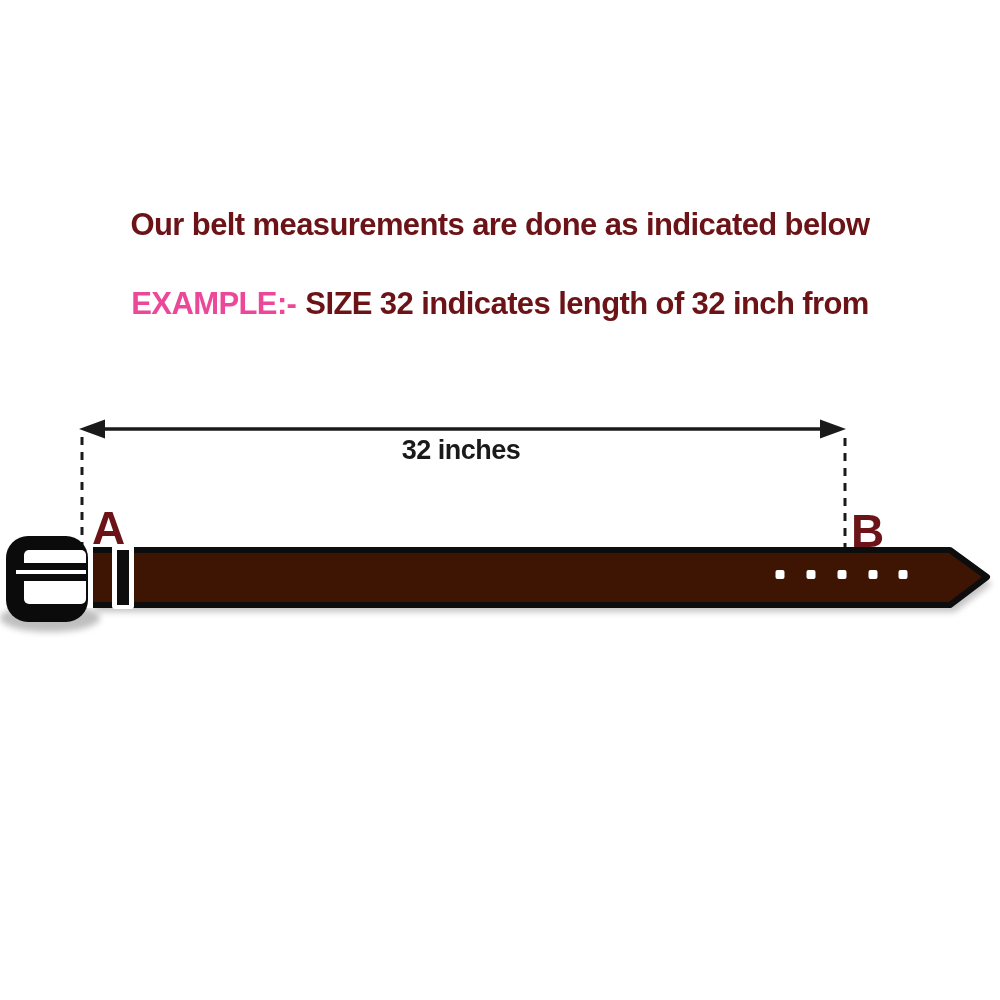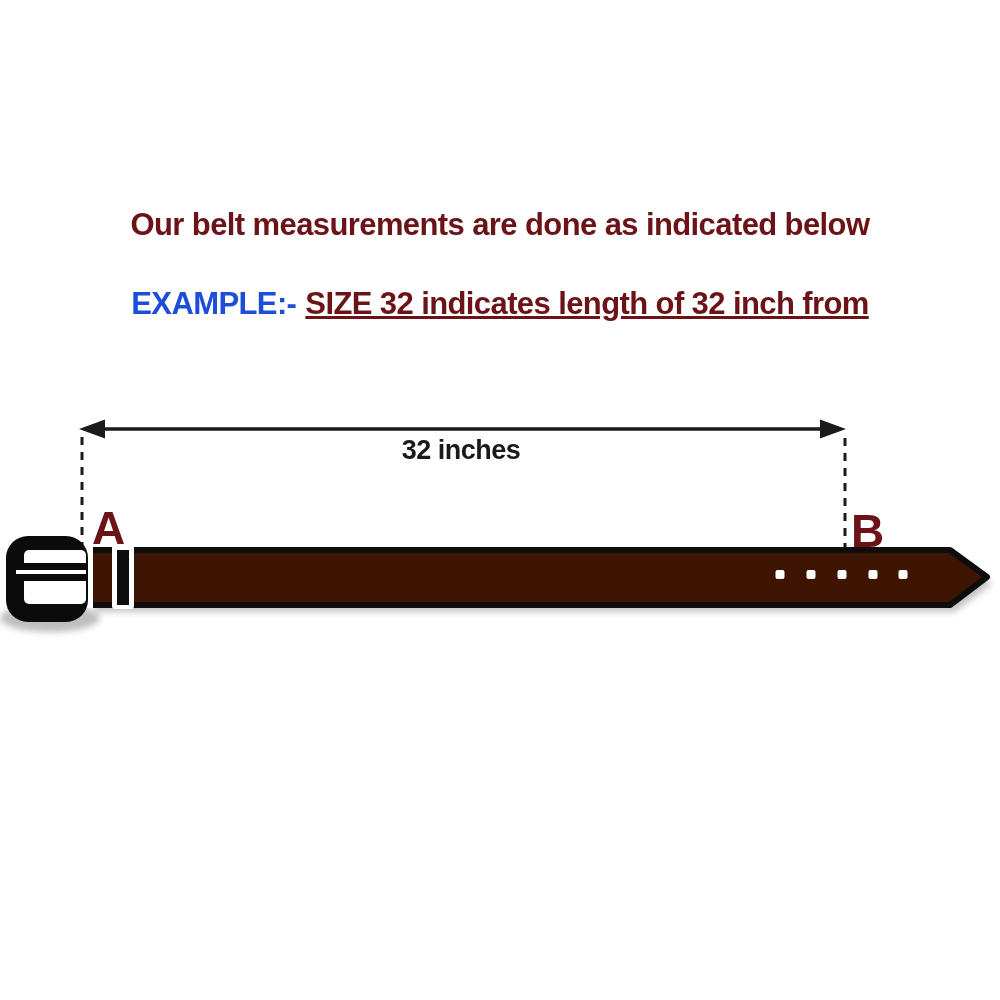--- a/index.html
+++ b/index.html
@@ -33,26 +33,25 @@
     left: 0;
     right: 0;
     text-align: center;
     font-size: 31px;
     line-height: 45px;
     font-weight: bold;
     letter-spacing: -0.6px;
     color: #6b1316;
   }
   .example-label {
-    color: #1d4ed8;
+    color: #ec4899;
     margin-top: 8px;
   }
   .example-text {
     margin-left: 9px;
-    text-decoration: underline;
   }
   .example-line2 {
     margin-left: 104px; 
   }
   .diagram-svg {
     position: absolute;
     top: 0;
     left: 0;
     width: 1000px;
     height: 1000px;

